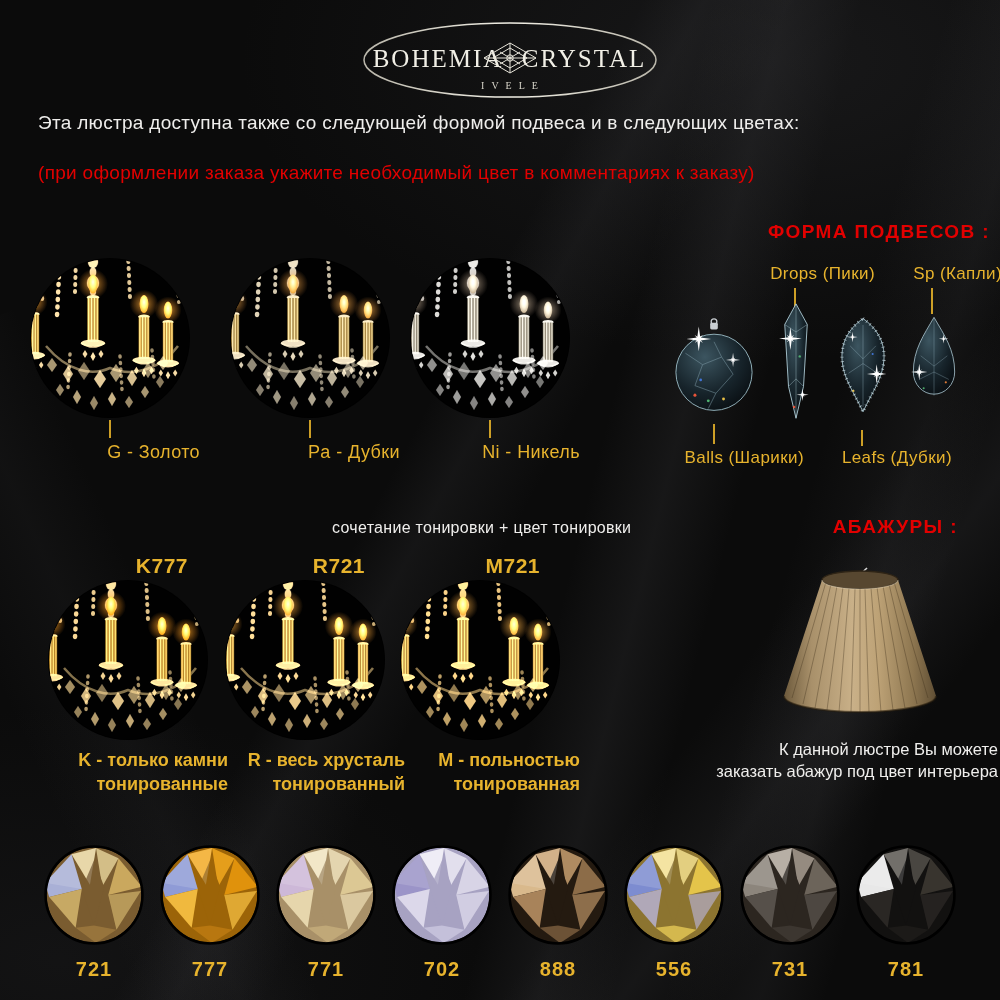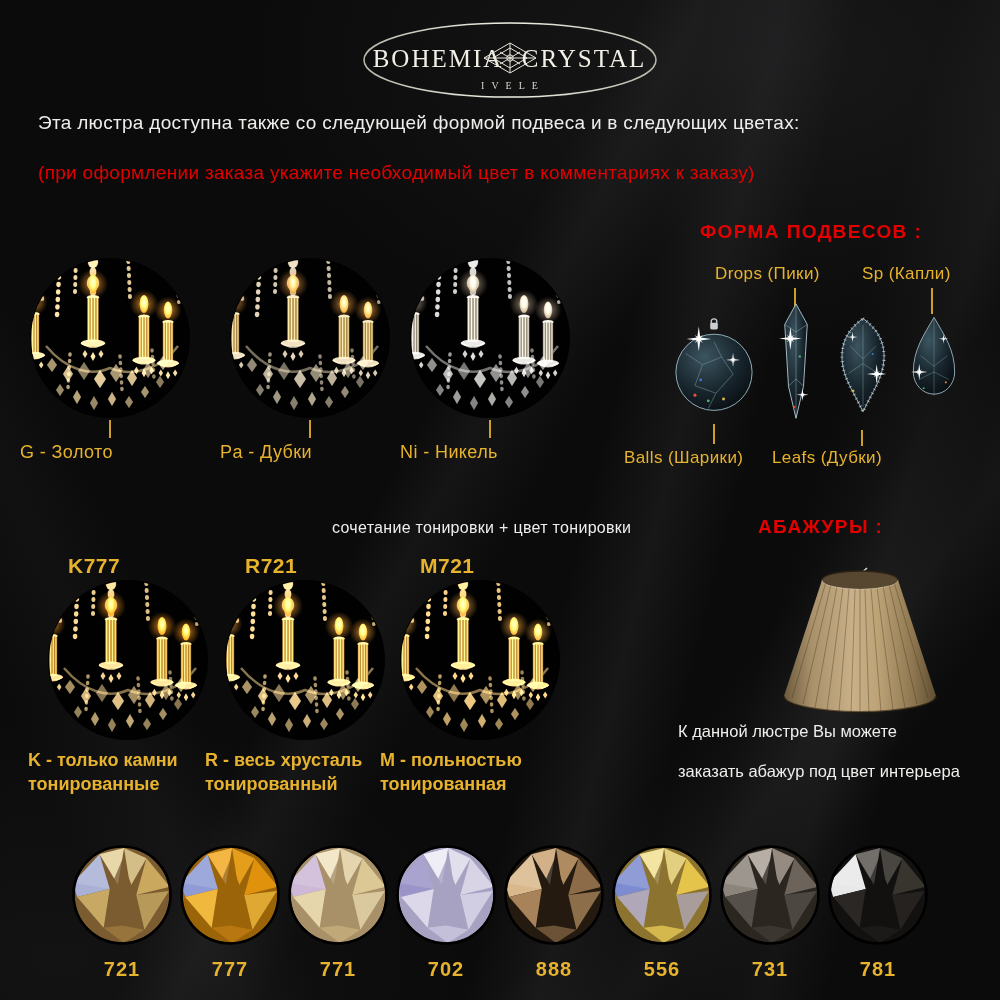--- a/index.html
+++ b/index.html
@@ -18,36 +18,36 @@
   .fold.f1{right:-140px;top:-80px;width:520px;height:1400px;transform:rotate(16deg);
     background:linear-gradient(90deg,transparent 30%,rgba(105,105,110,.10) 48%,transparent 60%);}
   .fold.f2{left:-180px;bottom:-200px;width:620px;height:900px;transform:rotate(-24deg);
     background:linear-gradient(90deg,transparent 35%,rgba(95,95,100,.08) 50%,transparent 62%);}
 
   .abs{position:absolute;}
   .t-white{color:#efeeec;font-size:19px;letter-spacing:.3px;}
   .t-red{color:#e20000;font-size:19px;letter-spacing:.3px;}
   .sec-title{color:#e20000;font-weight:bold;font-size:19px;letter-spacing:1.4px;}
   .gold{color:#e7b32d;font-weight:normal;font-size:18px;letter-spacing:.4px;}
-  .center{text-align:left;}
+  .center{text-align:right;}
   .tick{position:absolute;width:2px;background:#d8a828;opacity:.95;}
 
   .circ{position:absolute;width:160px;height:160px;border-radius:50%;background:#000;overflow:hidden;}
   .circ svg{display:block;width:160px;height:160px;}
   .chand-g  svg{filter:sepia(.50) saturate(1.55) brightness(1.06);}
   .chand-pa svg{filter:sepia(.28) saturate(1.05) brightness(1.02);}
   .chand-ni svg{filter:saturate(.22) brightness(1.12);}
   .chand-k  svg{filter:sepia(.55) saturate(1.85) brightness(1.00);}
   .chand-r  svg{filter:sepia(.65) saturate(1.75) brightness(1.02);}
   .chand-m  svg{filter:sepia(.75) saturate(1.85) brightness(1.00);}
 
   .code{color:#e7b32d;font-weight:bold;font-size:21px;letter-spacing:.5px;}
   .caption{color:#e7b32d;font-weight:bold;font-size:18px;line-height:1.35;}
 
-  .swatch-row{position:absolute;left:40px;top:844px;width:920px;display:flex;justify-content:center;}
+  .swatch-row{position:absolute;left:40px;top:844px;width:920px;display:flex;justify-content:space-between;}
   .swatch-cell{width:108px;display:flex;flex-direction:column;align-items:center;}
   .gem{width:102px;height:102px;}
   .swatch-code{margin-top:12px;color:#e7b32d;font-weight:bold;font-size:20px;letter-spacing:1px;}
 
   .logo-text{font-family:"Liberation Serif",serif;fill:#f1efe6;font-size:25px;letter-spacing:2px;}
   .logo-sub{font-family:"Liberation Serif",serif;fill:#d8d5ca;font-size:10px;letter-spacing:7px;}
 
   .lamp-caption{color:#efeeec;font-size:16.5px;line-height:1.4;}
 </style>
 </head>
@@ -306,21 +306,21 @@
       <line x1="101" y1="40" x2="111" y2="164"></line>
         <line x1="107" y1="39" x2="123" y2="162"></line>
       <line x1="113" y1="38" x2="135" y2="160"></line>
         <line x1="119" y1="36" x2="147" y2="156"></line>
       <line x1="124" y1="34" x2="158" y2="150"></line>
     </g>
     <path d="M14,148 A76,16 0 0 0 166,148" fill="none" stroke="rgba(40,30,15,.6)" stroke-width="2"></path>
     <path d="M52,32 A38,9 0 0 0 128,32" fill="none" stroke="rgba(245,235,210,.35)" stroke-width="1.2"></path>
   </svg>
 
-  <div class="abs lamp-caption center" style="left:678px;top:720px;width:320px">К данной люстре Вы можете</div>
+  <div class="abs lamp-caption center" style="left:678px;top:738px;width:320px">К данной люстре Вы можете</div>
   <div class="abs lamp-caption center" style="left:678px;top:760px;width:320px">заказать абажур под цвет интерьера</div>
 
   <div class="swatch-row">
     <div class="swatch-cell">
       <div class="gem"><svg viewBox="0 0 100 100" width="100%" height="100%">
             <defs>
               <clipPath id="gcp0">
                 <circle cx="50" cy="50" r="46.5"></circle>
               </clipPath>
             </defs>

